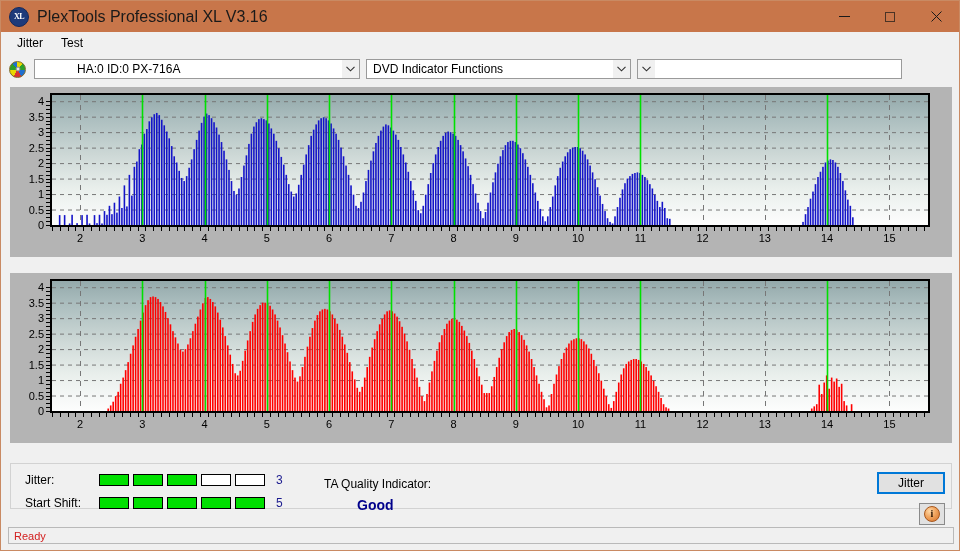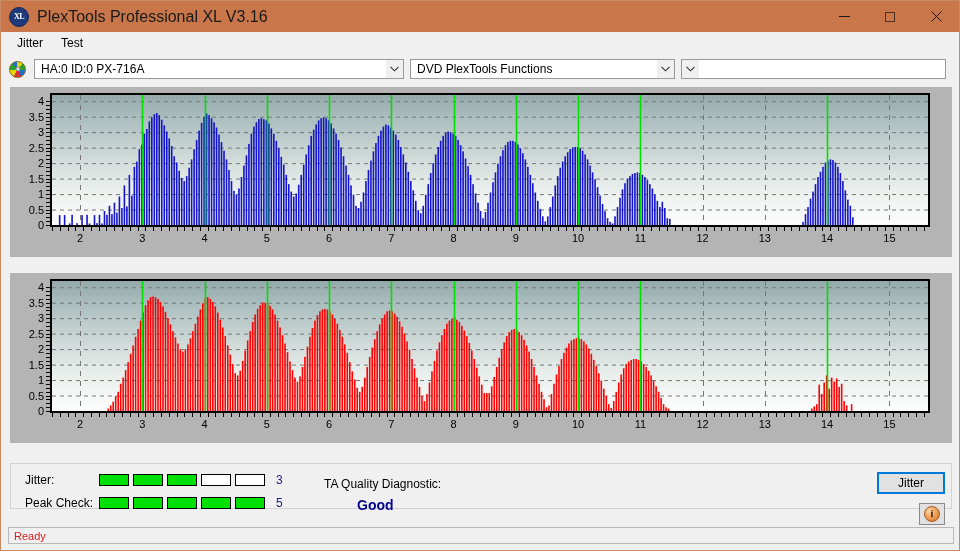--- a/index.html
+++ b/index.html
@@ -63,21 +63,21 @@
   }
   .combo .val{
     font-size:12px;color:#000;padding-left:6px;white-space:nowrap;overflow:hidden;
     flex:1;
   }
   .combo .arrow{
     width:17px;height:18px;display:flex;align-items:center;justify-content:center;
     flex:none;background:#f0f0f0;
   }
   .combo .arrow svg{display:block;}
-  #combo-drive{width:370px;}
+  #combo-drive{width:326px;padding-left:36px;}
   #combo-function{width:265px;}
   #combo-test{width:265px;}
 
   
   .chart-area{
     position:absolute;left:9px;top:86px;width:942px;height:370px;
   }
   .chart-panel{
     position:relative;width:942px;height:170px;background:#b4b4b4;
     box-sizing:border-box;
@@ -182,21 +182,21 @@
     <div class="disc-icon"></div>
     <div class="combo" id="combo-drive">
       <div class="val">HA:0 ID:0  PX-716A</div>
       <div class="arrow">
         <svg width="9" height="6" viewBox="0 0 9 6">
             <path d="M0.5 0.8 L4.5 4.8 L8.5 0.8" stroke="#303030" stroke-width="1.1" fill="none"></path>
           </svg>
       </div>
     </div>
     <div class="combo" id="combo-function">
-      <div class="val">DVD PlexTools Functions</div>
+      <div class="val">DVD Indicator Functions</div>
       <div class="arrow">
         <svg width="9" height="6" viewBox="0 0 9 6">
             <path d="M0.5 0.8 L4.5 4.8 L8.5 0.8" stroke="#303030" stroke-width="1.1" fill="none"></path>
           </svg>
       </div>
     </div>
     <div class="combo" id="combo-test">
       <div class="arrow">
         <svg width="9" height="6" viewBox="0 0 9 6">
             <path d="M0.5 0.8 L4.5 4.8 L8.5 0.8" stroke="#303030" stroke-width="1.1" fill="none"></path>
@@ -1141,31 +1141,31 @@
       <div class="meter-boxes" id="jitter-boxes">
           <div class="meter-box on"></div>
           <div class="meter-box on"></div>
           <div class="meter-box on"></div>
           <div class="meter-box"></div>
           <div class="meter-box"></div>
         </div>
       <div class="meter-num">3</div>
     </div>
     <div class="meter-row" style="left:14px;top:32px;">
-      <div class="meter-label">Peak Check:</div>
+      <div class="meter-label">Start Shift:</div>
       <div class="meter-boxes" id="peakshift-boxes">
           <div class="meter-box on"></div>
           <div class="meter-box on"></div>
           <div class="meter-box on"></div>
           <div class="meter-box on"></div>
           <div class="meter-box on"></div>
         </div>
       <div class="meter-num">5</div>
     </div>
-    <div class="tq-label">TA Quality Diagnostic:</div>
+    <div class="tq-label">TA Quality Indicator:</div>
     <div class="tq-value">Good</div>
     <div class="start-btn">Jitter</div>
     <div class="info-btn">
       <div class="info-circle">i</div>
     </div>
   </div>
 
   <div class="statusbar">
     <div class="status-text">Ready</div>
   </div>

